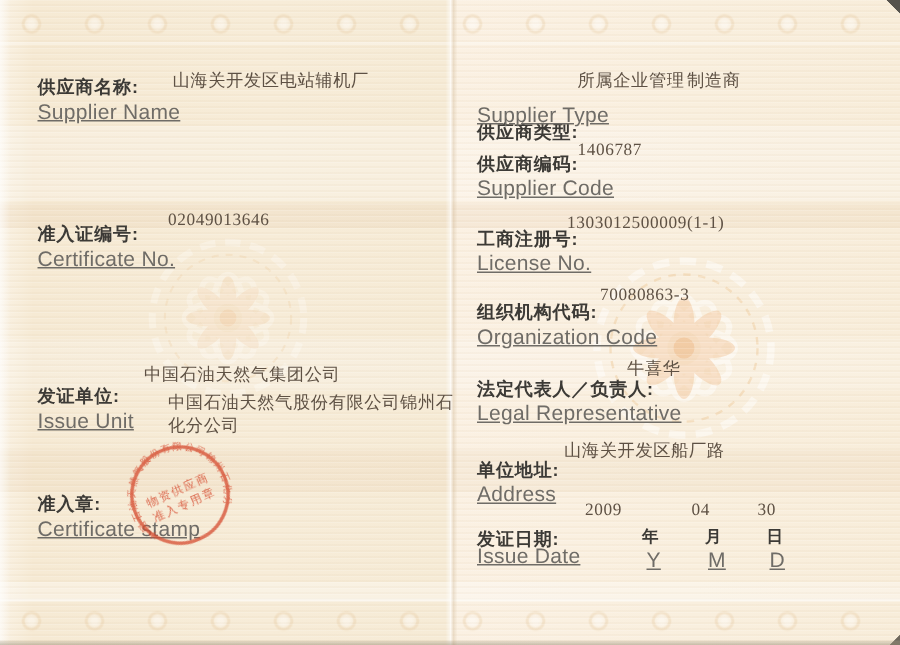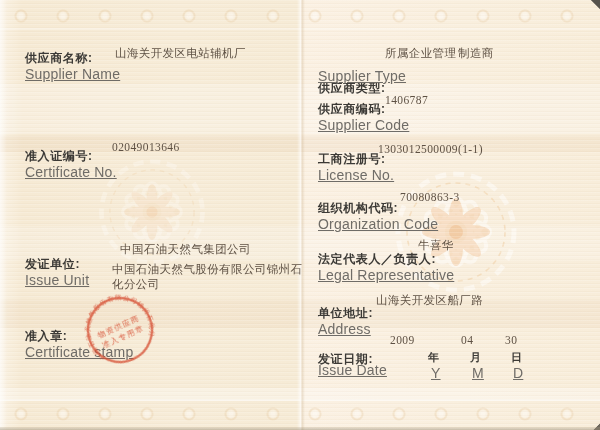--- a/index.html
+++ b/index.html
@@ -125,21 +125,21 @@
 
   <div>
     <span class="cn" style="left:25px;top:148px;">准入证编号:</span>
     <span class="en" style="left:25px;top:164px;">Certificate No.</span>
     <span class="val" style="left:112px;top:141px;">02049013646</span>
   </div>
 
   <div>
     <span class="cn" style="left:25px;top:256px;">发证单位:</span>
     <span class="en" style="left:25px;top:272px;">Issue Unit</span>
-    <span class="val" style="left:120px;top:242px;text-align:right;">中国石油天然气集团公司</span>
+    <span class="val" style="left:96px;top:242px;text-align:right;">中国石油天然气集团公司</span>
     <span class="val val-wrap" style="left:112px;top:262px;">中国石油天然气股份有限公司锦州石化分公司</span>
   </div>
 
   <div>
     <span class="cn" style="left:25px;top:328px;">准入章:</span>
     <span class="en" style="left:25px;top:344px;">Certificate stamp</span>
   </div>
 
   <svg class="stamp" viewBox="0 0 74 74">
     <circle cx="37" cy="37" r="32" fill="none" stroke="#d64f33" stroke-width="2.3" opacity=".9"></circle>

